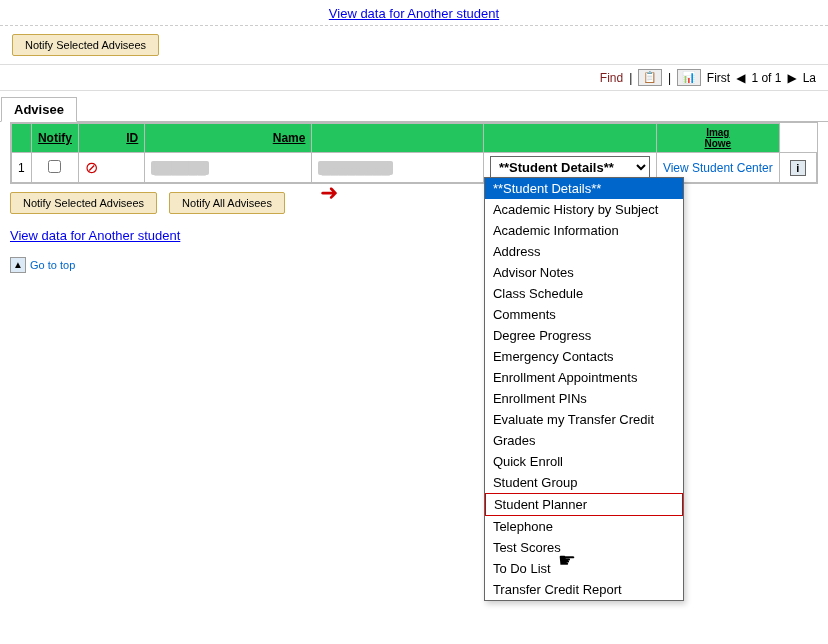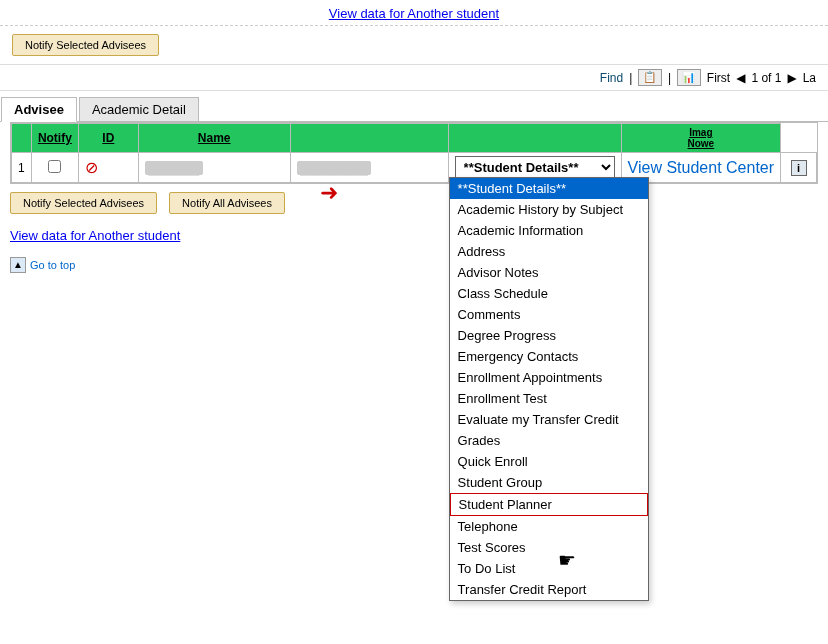--- a/index.html
+++ b/index.html
@@ -36,21 +36,21 @@
       display: flex;
       align-items: center;
       justify-content: flex-end;
       padding: 4px 12px;
       font-size: 12px;
       gap: 6px;
       border-bottom: 1px solid #ddd;
     }
 
     .pagination-bar a {
-      color: #0c4a6e;
+      color: #7f1d1d;
       text-decoration: none;
     }
 
     .icon-btn {
       display: inline-block;
       border: 1px solid #999;
       padding: 1px 4px;
       font-size: 11px;
       cursor: pointer;
       background: #eee;
@@ -95,21 +95,21 @@
     thead tr {
       background: #22c55e;
       text-decoration: underline;
     }
 
     th {
       border: 1px solid #bbb;
       padding: 3px 6px;
       font-weight: bold;
       font-size: 12px;
-      text-align: center;
+      text-align: right;
     }
 
     td {
       border: 1px solid #bbb;
       padding: 3px 6px;
       font-size: 12px;
     }
 
     .row-num {
       text-align: center;
@@ -160,21 +160,21 @@
       padding: 2px 4px;
       border: 1px solid #666;
       background: #fff;
       cursor: pointer;
     }
 
     .view-student-link {
       color: #0066cc;
       text-decoration: none;
       white-space: nowrap;
-      font-size: 16px;
+      font-size: 12px;
     }
 
     .info-icon {
       display: inline-block;
       border: 1px solid #666;
       width: 16px;
       height: 16px;
       text-align: center;
       line-height: 14px;
       font-size: 11px;
@@ -297,23 +297,20 @@
     <span>First</span>
     <span style="cursor:pointer;">◀</span>
     <span>1 of 1</span>
     <span style="cursor:pointer;">▶</span>
     <span>La</span>
   </div>
 
   <div class="tabs-bar">
     <div class="tab active">
       <span>Advisee</span>
-    </div>
-    <div class="tab">
-      <span>Academic Detail</span>
     </div>
   </div>
 
   <div class="table-container">
     <table>
       <thead>
         <tr>
           <th class="row-num"></th>
           <th class="notify-col">Notify</th>
           <th class="id-col">ID</th>
@@ -349,21 +346,21 @@
               <div class="dropdown-item selected">**Student Details**</div>
               <div class="dropdown-item">Academic History by Subject</div>
               <div class="dropdown-item">Academic Information</div>
               <div class="dropdown-item">Address</div>
               <div class="dropdown-item">Advisor Notes</div>
               <div class="dropdown-item">Class Schedule</div>
               <div class="dropdown-item">Comments</div>
               <div class="dropdown-item">Degree Progress</div>
               <div class="dropdown-item">Emergency Contacts</div>
               <div class="dropdown-item">Enrollment Appointments</div>
-              <div class="dropdown-item">Enrollment Test</div>
+              <div class="dropdown-item">Enrollment PINs</div>
               <div class="dropdown-item">Evaluate my Transfer Credit</div>
               <div class="dropdown-item">Grades</div>
               <div class="dropdown-item">Quick Enroll</div>
               <div class="dropdown-item">Student Group</div>
               <div class="dropdown-item highlighted" style="border:1px solid #cc0000;">Student Planner</div>
               <div class="dropdown-item">Telephone</div>
               <div class="dropdown-item">Test Scores</div>
               <div class="dropdown-item">To Do List</div>
               <div class="dropdown-item">Transfer Credit Report</div>
             </div>

